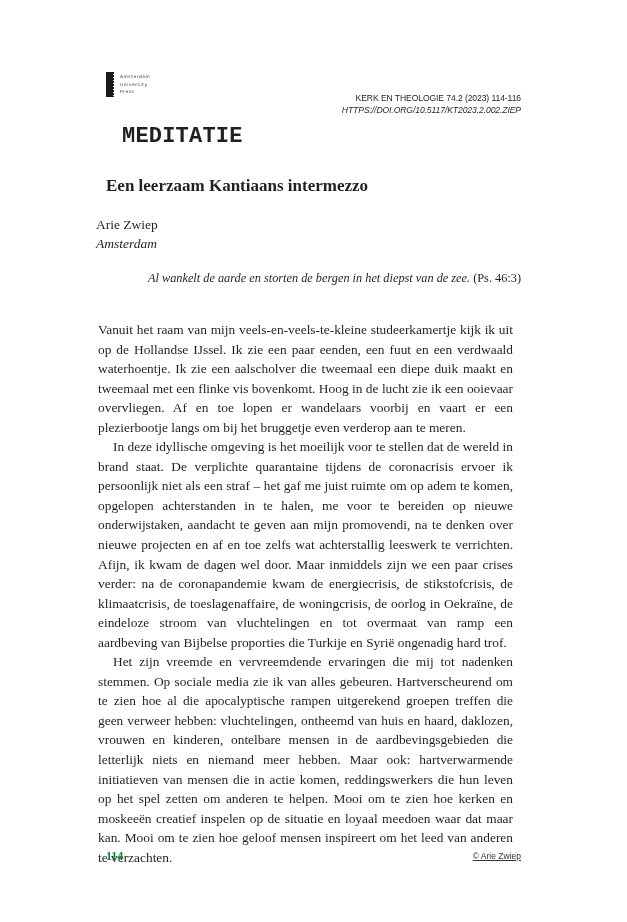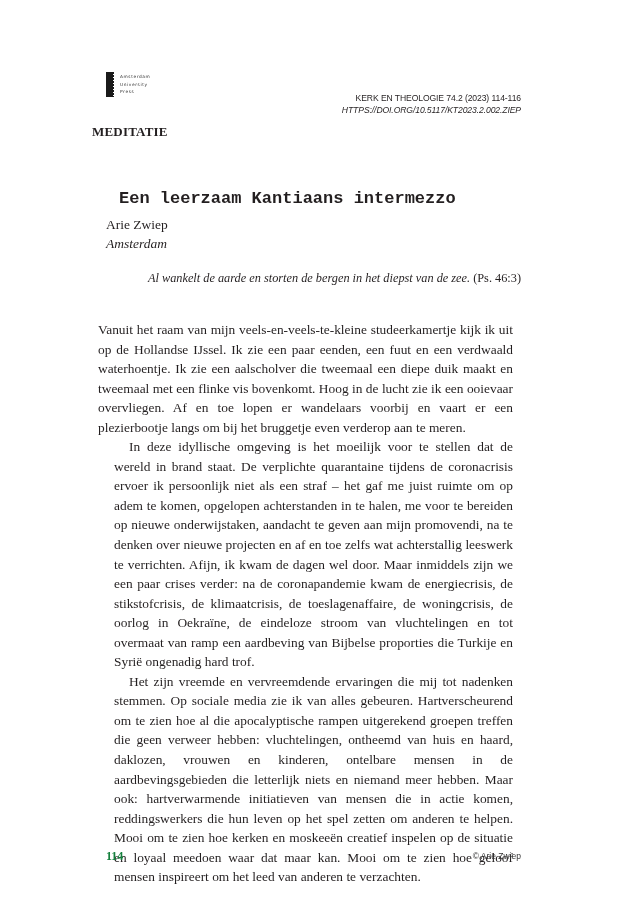--- a/index.html
+++ b/index.html
@@ -48,36 +48,37 @@
       font-family: "Liberation Sans", "DejaVu Sans", sans-serif;
       font-size: 8.6px;
       line-height: 12px;
       color: #231f20;
       letter-spacing: -0.1px;
       margin-top: 10px;
     }
     .journal .doi { font-style: italic; padding-left: 44px; }
     .section-label {
       position: absolute;
-      left: 92px;
+      left: 122px;
       top: 124px;
-      font-size: 13px;
+      font-size: 22px;
       font-weight: bold;
       letter-spacing: 0.2px;
+      font-family: Liberation Mono, monospace;
     }
     .article-title {
       position: absolute;
       left: 106px;
       top: 176px;
       font-size: 17px;
       font-weight: bold;
     }
     .author {
       position: absolute;
-      left: 106px;
+      left: 96px;
       top: 215px;
       font-size: 13.5px;
       line-height: 19px;
     }
     .author .place { font-style: italic; }
     .epigraph {
       position: absolute;
       right: 106px;
       top: 271px;
       font-size: 12.3px;
@@ -93,37 +94,37 @@
       font-size: 13.4px;
       line-height: 19.55px;
       text-align: justify;
       hyphens: manual;
     }
     .body-text p {
       margin: 0;
     }
     .body-text p + p {
       text-indent: 15px;
-      margin-left: 16px;
     }
     .footer-page {
       position: absolute;
       left: 106px;
       top: 849px;
       font-size: 12px;
       font-weight: bold;
       color: #15803d;
     }
     .footer-copy {
       position: absolute;
       right: 106px;
       top: 851px;
       font-family: "Liberation Sans", "DejaVu Sans", sans-serif;
       font-size: 8.5px;
       color: #333;
+      text-decoration: underline;
     }
   </style>
 </head>
 <body>
 
 <div class="logo">
   <svg class="logo-mark" viewBox="0 0 8 25" width="8" height="25">
     <path d="M0 0 H8 V2 H7 V3 H8 V5 H7 V6 H8 V8 H7 V9 H8 V11 H7 V12 H8 V14 H7 V15 H8 V17 H7 V18 H8 V20 H7 V21 H8 V23 H7 V24 H8 V25 H0 Z" fill="#1a1a1a"></path>
   </svg>
   <div class="logo-text">
@@ -133,21 +134,21 @@
   </div>
 </div>
 
 <div class="journal">
   <div>KERK EN THEOLOGIE 74.2 (2023) 114-116</div>
   <div class="doi">HTTPS://DOI.ORG/10.5117/KT2023.2.002.ZIEP</div>
 </div>
 
 <div class="section-label">MEDITATIE</div>
 
-<h1 class="article-title" style="margin:13px;font-family:Liberation Mono, monospace;">Een leerzaam Kantiaans intermezzo</h1>
+<h1 class="article-title" style="margin:0;">Een leerzaam Kantiaans intermezzo</h1>
 
 <div class="author">
   <div>Arie Zwiep</div>
   <div class="place">Amsterdam</div>
 </div>
 
 <div class="epigraph">
   <span class="quote">Al wankelt de aarde en storten de bergen in het diepst van de zee.</span><span> (Ps. 46:3)</span>
 </div>
 

